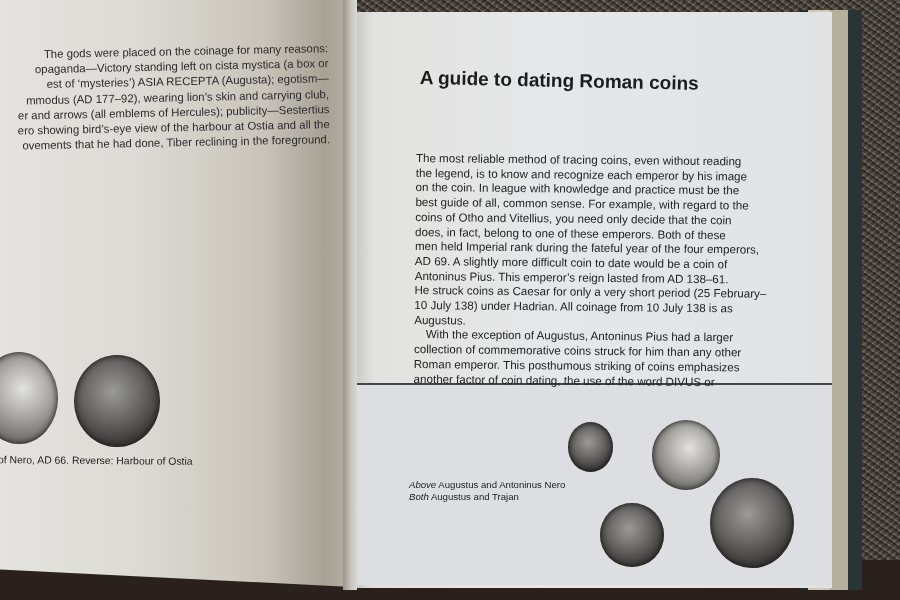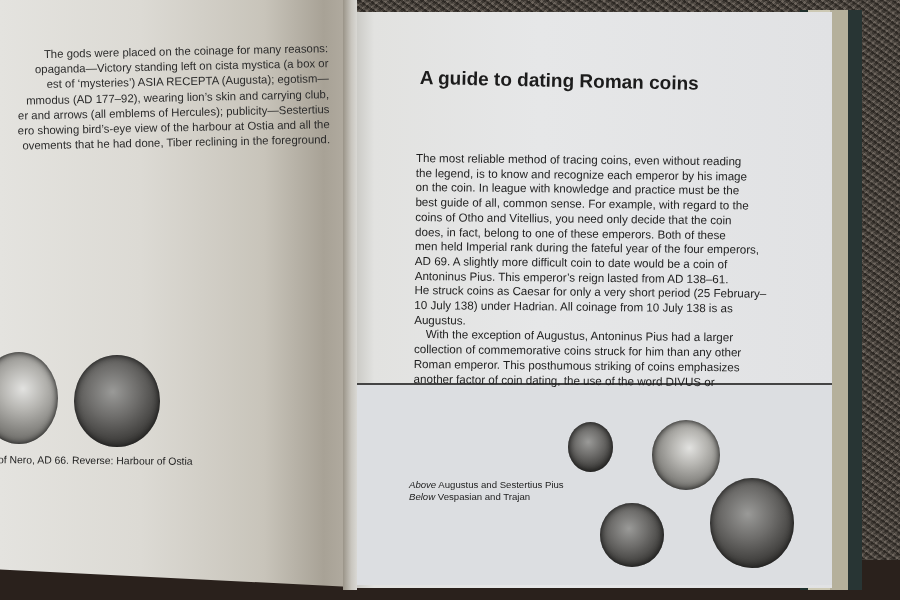--- a/index.html
+++ b/index.html
@@ -76,20 +76,20 @@
   <div>He struck coins as Caesar for only a very short period (25 February–</div>
   <div>10 July 138) under Hadrian. All coinage from 10 July 138 is as</div>
   <div>Augustus.</div>
   <div> With the exception of Augustus, Antoninus Pius had a larger</div>
   <div>collection of commemorative coins struck for him than any other</div>
   <div>Roman emperor. This posthumous striking of coins emphasizes</div>
   <div>another factor of coin dating, the use of the word DIVUS or</div>
 </div>
 
 <div class="caption" style="left:409px;top:479px;line-height:12px;">
-  <div><i>Above</i><span> Augustus and Sestertius Pius</span></div>
-  <div><i>Below</i><span> Vespasian and Trajan</span></div>
+  <div><i>Above</i><span> Augustus and Antoninus Nero</span></div>
+  <div><i>Both</i><span> Augustus and Trajan</span></div>
 </div>
 
 <div class="coin" style="left:568px;top:422px;width:45px;height:50px;"></div>
 <div class="coin light" style="left:652px;top:420px;width:68px;height:70px;"></div>
 <div class="coin" style="left:600px;top:503px;width:64px;height:64px;"></div>
 <div class="coin" style="left:710px;top:478px;width:84px;height:90px;"></div>
 
 </body></html>

